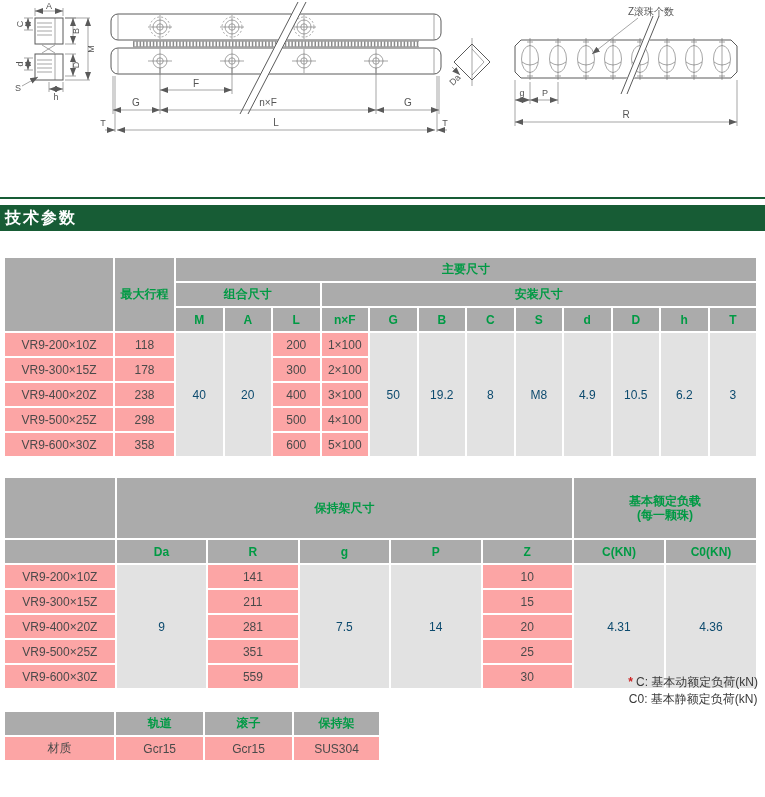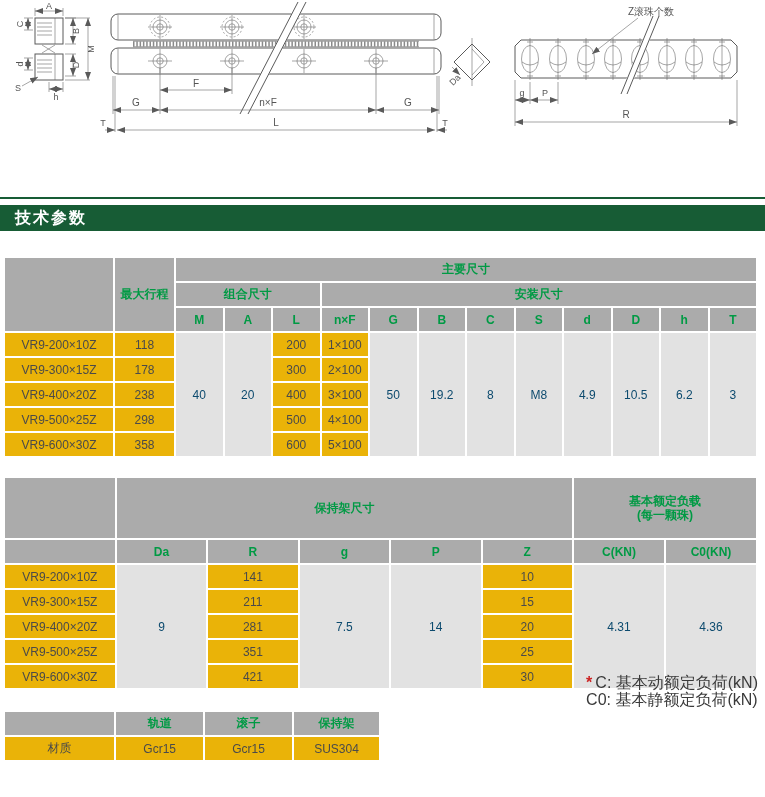--- a/index.html
+++ b/index.html
@@ -5,35 +5,35 @@
   html,body{margin:0;padding:0;background:#fff;}
   #page{position:relative;width:765px;height:797px;background:#fff;overflow:hidden;
         font-family:"Liberation Sans","DejaVu Sans",sans-serif;color:#4a4a4a;}
   svg{position:absolute;overflow:visible;}
   svg text{font-family:"Liberation Sans","DejaVu Sans",sans-serif;fill:#555;}
   .draw-stroke{stroke:#5a5a5a;stroke-width:1;fill:none;}
   .thin{stroke:#6a6a6a;stroke-width:.6;fill:none;}
 
   #green-line{position:absolute;left:0;top:197px;width:765px;height:2px;background:#175c35;}
   #title-bar{position:absolute;left:0;top:205px;width:765px;height:26px;background:#175c35;}
-  #title-bar .t{color:#fff;font-size:16px;font-weight:bold;line-height:26px;padding-left:15px;letter-spacing:2px;}
+  #title-bar .t{color:#fff;font-size:16px;font-weight:bold;line-height:26px;padding-left:5px;letter-spacing:2px;}
 
   table{border-collapse:separate;border-spacing:2px;table-layout:fixed;position:absolute;}
   td{text-align:center;vertical-align:middle;font-size:12px;padding:0;overflow:hidden;}
   td.hd{background:#ababab;color:#009a44;font-weight:bold;}
-  td.c{background:#eab308;color:#4a4a4a;}
+  td.c{background:#fca5a5;color:#4a4a4a;}
   td.m{background:#e2e2e2;color:#0c4a6e;}
   #t1{left:3px;top:256px;width:755px;}
   #t2{left:3px;top:476px;width:755px;}
   #t3{left:3px;top:710px;width:378px;}
   .rh{height:23px;}
   .rh2{height:60px;margin-top:24px;}
   .load2{line-height:14px;text-align:center;}
 
-  #footnote{position:absolute;right:7px;top:674px;text-align:left;font-size:16px;color:#3a3a3a;line-height:17px;}
+  #footnote{position:absolute;right:7px;top:674px;text-align:center;font-size:12px;color:#3a3a3a;line-height:17px;}
   #footnote .star{color:#cc2222;font-weight:bold;margin-right:3px;}
 </style>
 </head>
 <body>
 
 <div id="page">
 
   <svg style="left:5px;top:2px" width="100" height="150" viewBox="0 0 100 150">
     <defs>
       <marker id="mA" markerWidth="9" markerHeight="8" refX="8" refY="4" orient="auto-start-reverse" markerUnits="userSpaceOnUse">
@@ -332,21 +332,21 @@
       <td class="c">281</td>
       <td class="c">20</td>
     </tr>
     <tr class="rh">
       <td class="c">VR9-500×25Z</td>
       <td class="c">351</td>
       <td class="c">25</td>
     </tr>
     <tr class="rh">
       <td class="c">VR9-600×30Z</td>
-      <td class="c">421</td>
+      <td class="c">559</td>
       <td class="c">30</td>
     </tr>
   </tbody>
     </table>
 
   <div id="footnote">
     <div>
       <span class="star">*</span><span>C: 基本动额定负荷(kN)</span>
     </div>
     <div>

